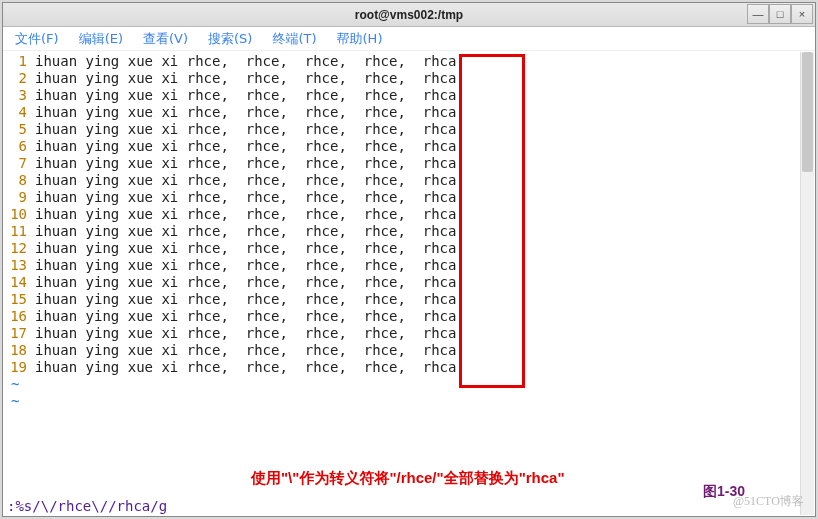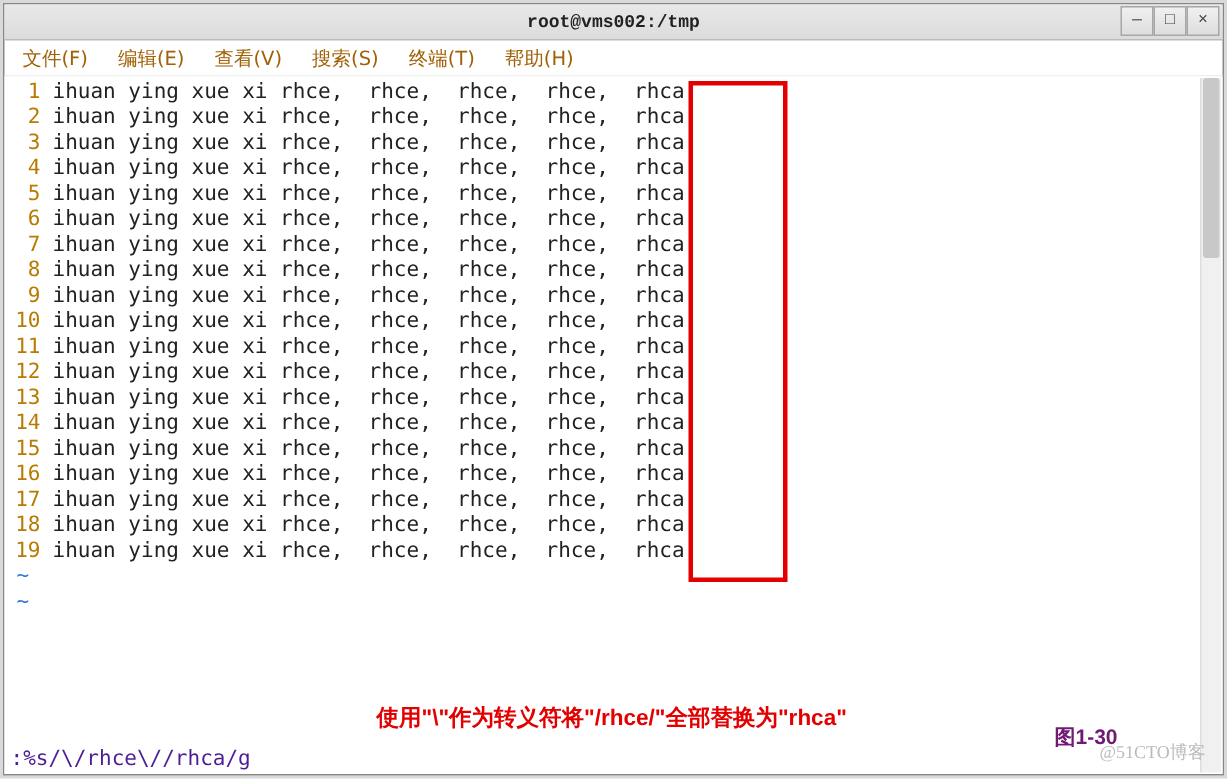--- a/index.html
+++ b/index.html
@@ -22,42 +22,42 @@
       position: relative;
     }
     .titlebar {
       height: 24px;
       background: linear-gradient(#e8e8e8, #dcdcdc);
       border-bottom: 1px solid #bbb;
       display: flex;
       align-items: center;
       justify-content: center;
       position: relative;
-      font-family: Liberation Mono, monospace;
+      font-family: Liberation Sans, sans-serif;
     }
     .titlebar-title { font-weight: bold; font-size: 12px; color: #222; }
     .win-controls { position: absolute; right: 2px; top: 1px; display: flex; gap: 0; }
     .win-btn {
       width: 22px; height: 20px;
       background: linear-gradient(#f0f0f0,#dedede);
       border: 1px solid #a8a8a8;
       display: flex; align-items: center; justify-content: center;
       font-size: 11px; color: #444;
     }
     .menubar {
       height: 24px;
       display: flex;
       align-items: center;
       padding: 0 2px;
       gap: 0;
       font-family: "DejaVu Sans","WenQuanYi Micro Hei",sans-serif;
       font-size: 13px;
       border-bottom: 1px solid #eee;
     }
-    .menu-item { padding: 3px 10px; color: #a16207; cursor: pointer; }
+    .menu-item { padding: 3px 10px; color: #3b82f6; cursor: pointer; }
     .content {
       flex: 1;
       background: #fff;
       position: relative;
       padding: 2px 0 0 0;
       font-family: "DejaVu Sans Mono","Liberation Mono","WenQuanYi Micro Hei Mono",monospace;
       font-size: 14px;
       line-height: 17px;
       white-space: pre;
       color: #222;

